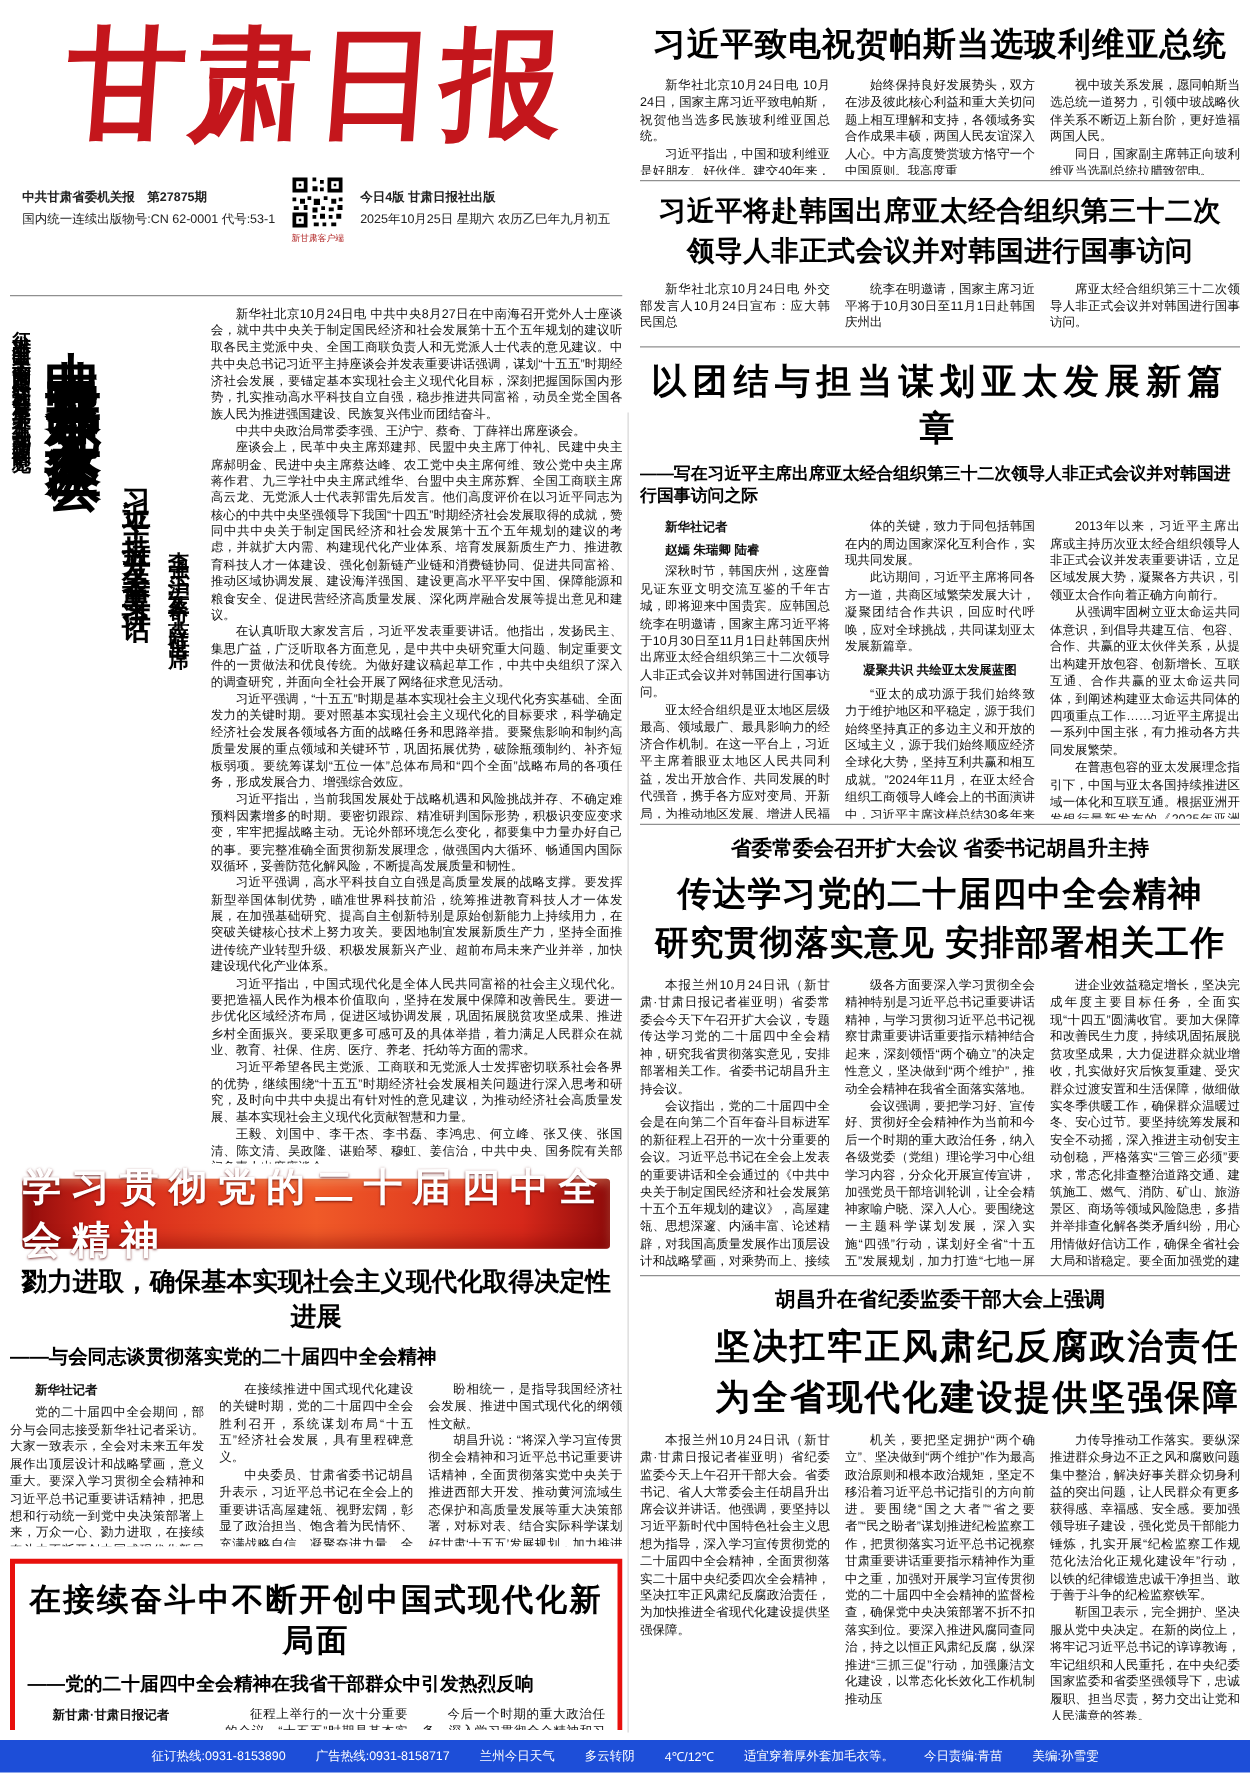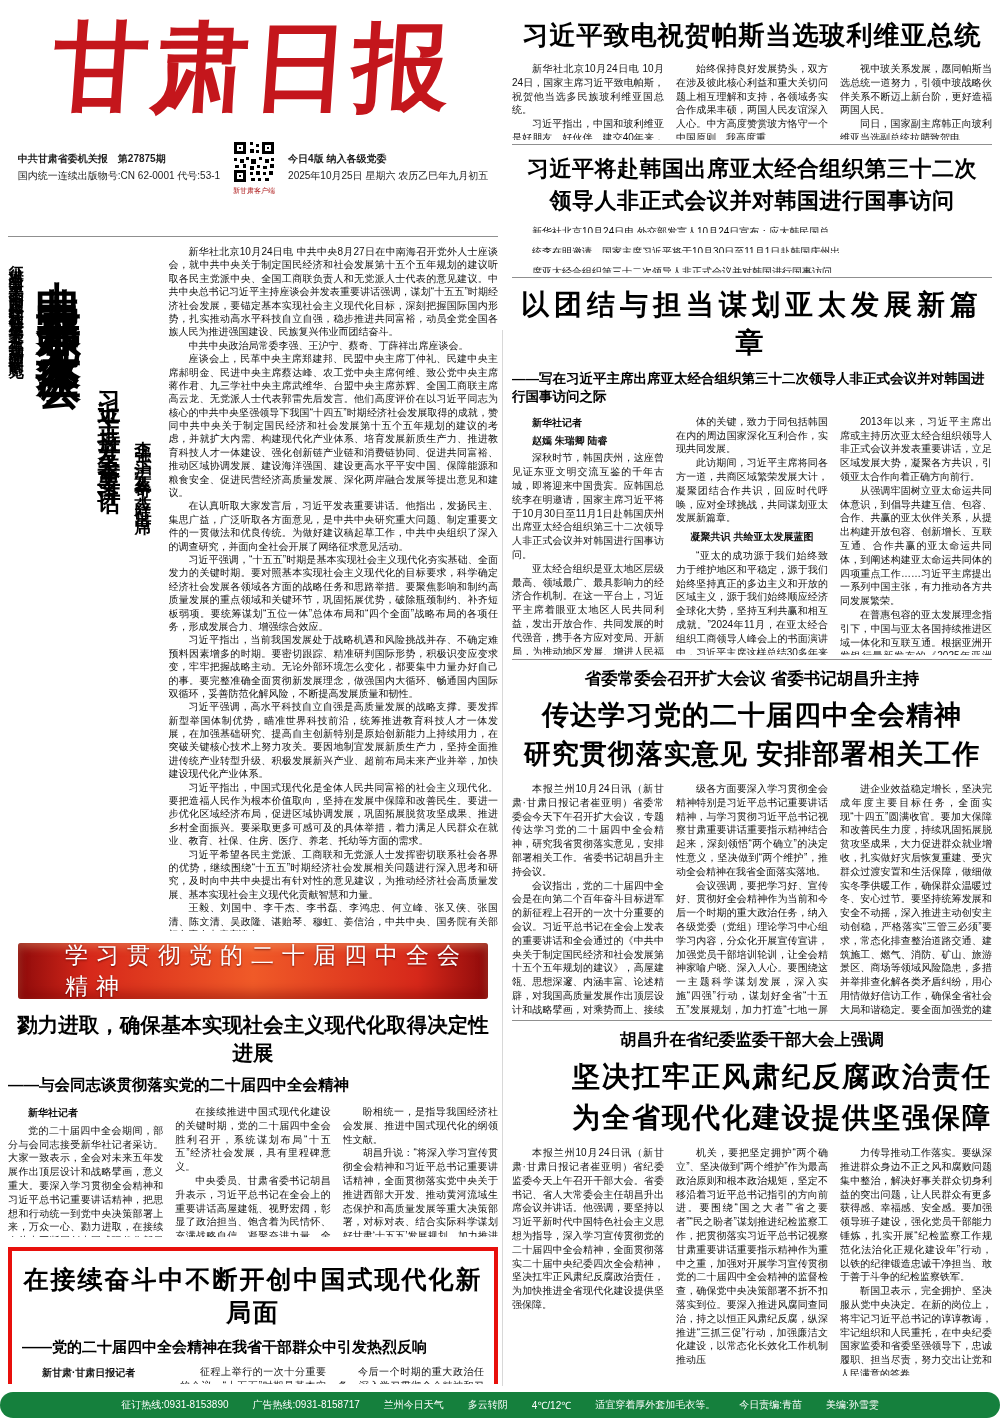--- a/index.html
+++ b/index.html
@@ -25,21 +25,21 @@
   .vert{writing-mode:vertical-rl;text-orientation:upright;}
   .kicker-v{font-size:15px;font-weight:bold;line-height:1.15;letter-spacing:3px;color:#000;padding-top:8px;}
   .title-v{font-size:45px;font-weight:900;letter-spacing:7px;line-height:1.05;margin:0 8px 0 10px;color:#000;}
   .sub1-v{font-size:23px;font-weight:900;letter-spacing:9px;padding-top:128px;margin:0 4px;color:#000;}
   .sub2-v{font-size:17px;font-weight:bold;letter-spacing:7px;padding-top:182px;margin:0 2px;color:#000;}
   .consult-body{flex:1;margin-left:12px;font-size:10px;line-height:1.34;overflow:hidden;text-align:justify;}
   .para{margin:0;text-indent:2em;text-align:justify;}
 
   
   .banner{height:56px;margin:12px 10px 0 10px;background:linear-gradient(90deg,#8f0b0b 0%,#d6281a 15%,#f05a28 50%,#d6281a 85%,#8f0b0b 100%);display:flex;align-items:center;justify-content:center;border-radius:3px;box-shadow:inset 0 -6px 12px rgba(120,0,0,.45), inset 0 4px 8px rgba(255,220,160,.35);}
-  .banner span{color:#fff;font-size:23px;font-weight:400;letter-spacing:8px;text-shadow:0 1px 2px rgba(90,0,0,.8);margin-left:47px;}
+  .banner span{color:#fff;font-size:31px;font-weight:700;letter-spacing:8px;text-shadow:0 1px 2px rgba(90,0,0,.8);}
 
   
   .h-black{font-weight:900;text-align:center;color:#000;margin:0;}
   .kicker{font-weight:bold;text-align:center;color:#000;margin:0;}
   .subline{font-weight:bold;text-align:left;color:#000;margin:0;}
 
   
   .cols3{display:flex;gap:12px;overflow:hidden;}
   .cols3>div{flex:1;font-size:10px;line-height:1.38;overflow:hidden;}
   .byline{margin:1px 0 4px 2em;text-indent:0;font-weight:bold;}
@@ -54,33 +54,33 @@
   .redbox{border:4px solid #e8100c;margin-top:10px;padding:8px 10px 6px 10px;}
   .redbox-h{font-size:25px;letter-spacing:2px;margin-top:4px;}
   .redbox-sub{font-size:15px;margin:9px 0 8px 0;}
   .redbox .cols3{height:104px;}
 
   
   .right-col{padding-top:10px;}
   .bolivia-h{font-size:26px;letter-spacing:1px;margin:8px 0 9px 0;}
   .sec-bolivia .cols3{height:78px;}
   .korea-h{font-size:22px;line-height:1.45;letter-spacing:0.5px;margin:4px 0 8px 0;}
-  .sec-korea .cols3{height:48px;flex-direction:column;}
+  .sec-korea .cols3{height:48px;}
   .apec-h{font-size:28px;letter-spacing:5px;margin:6px 0 8px 0;}
   .apec-sub{font-size:13.5px;margin-bottom:9px;}
   .sec-apec .cols3{height:240px;}
   .standing-kicker{font-size:16.5px;margin:6px 0 6px 0;}
   .standing-h{font-size:27px;line-height:1.45;letter-spacing:1px;margin-bottom:8px;}
   .sec-standing .cols3{height:234px;}
   .hu-kicker{font-size:16.5px;margin:8px 0 6px 0;}
   .hu-h{font-size:28px;line-height:1.45;letter-spacing:2px;margin-bottom:8px;text-align:right;}
   .sec-hu .cols3{height:230px;}
 
   
-  .footer-bar{position:absolute;left:0;top:1392px;width:1000px;height:26px;background:#15803d;display:flex;align-items:center;justify-content:center;gap:24px;color:#fff;font-size:10px;white-space:nowrap;border-radius:13px;}
+  .footer-bar{position:absolute;left:0;top:1392px;width:1000px;height:26px;background:#1d4ed8;display:flex;align-items:center;justify-content:center;gap:24px;color:#fff;font-size:10px;white-space:nowrap;}
 </style>
 </head>
 <body>
 
 <div class="page">
   <div class="vdivider"></div>
 
   <div class="left-col">
 
     <div class="masthead">
@@ -123,21 +123,21 @@
               <rect x="24" y="31" width="4" height="4" fill="#000"></rect>
               <rect x="31" y="32" width="3" height="3" fill="#000"></rect>
               <rect x="37" y="31" width="4" height="4" fill="#000"></rect>
             <rect x="19" y="38" width="4" height="3" fill="#000"></rect>
               <rect x="26" y="38" width="3" height="3" fill="#000"></rect>
               <rect x="33" y="38" width="4" height="3" fill="#000"></rect>
           </svg>
           <div class="qr-caption">新甘肃客户端</div>
         </div>
         <div class="blk">
-          <div class="l1">今日4版  纳入各级党委</div>
+          <div class="l1">今日4版  甘肃日报社出版</div>
           <div>2025年10月25日  星期六  农历乙巳年九月初五</div>
         </div>
       </div>
     </div>
     <hr class="rule">
 
     <div class="consult">
       <div class="vert kicker-v">征求对中共中央关于制定国民经济和社会发展第十五个五年规划的建议的意见</div>
       <div class="vert title-v">中共中央召开党外人士座谈会</div>
       <div class="vert sub1-v">习近平主持并发表重要讲话</div>

